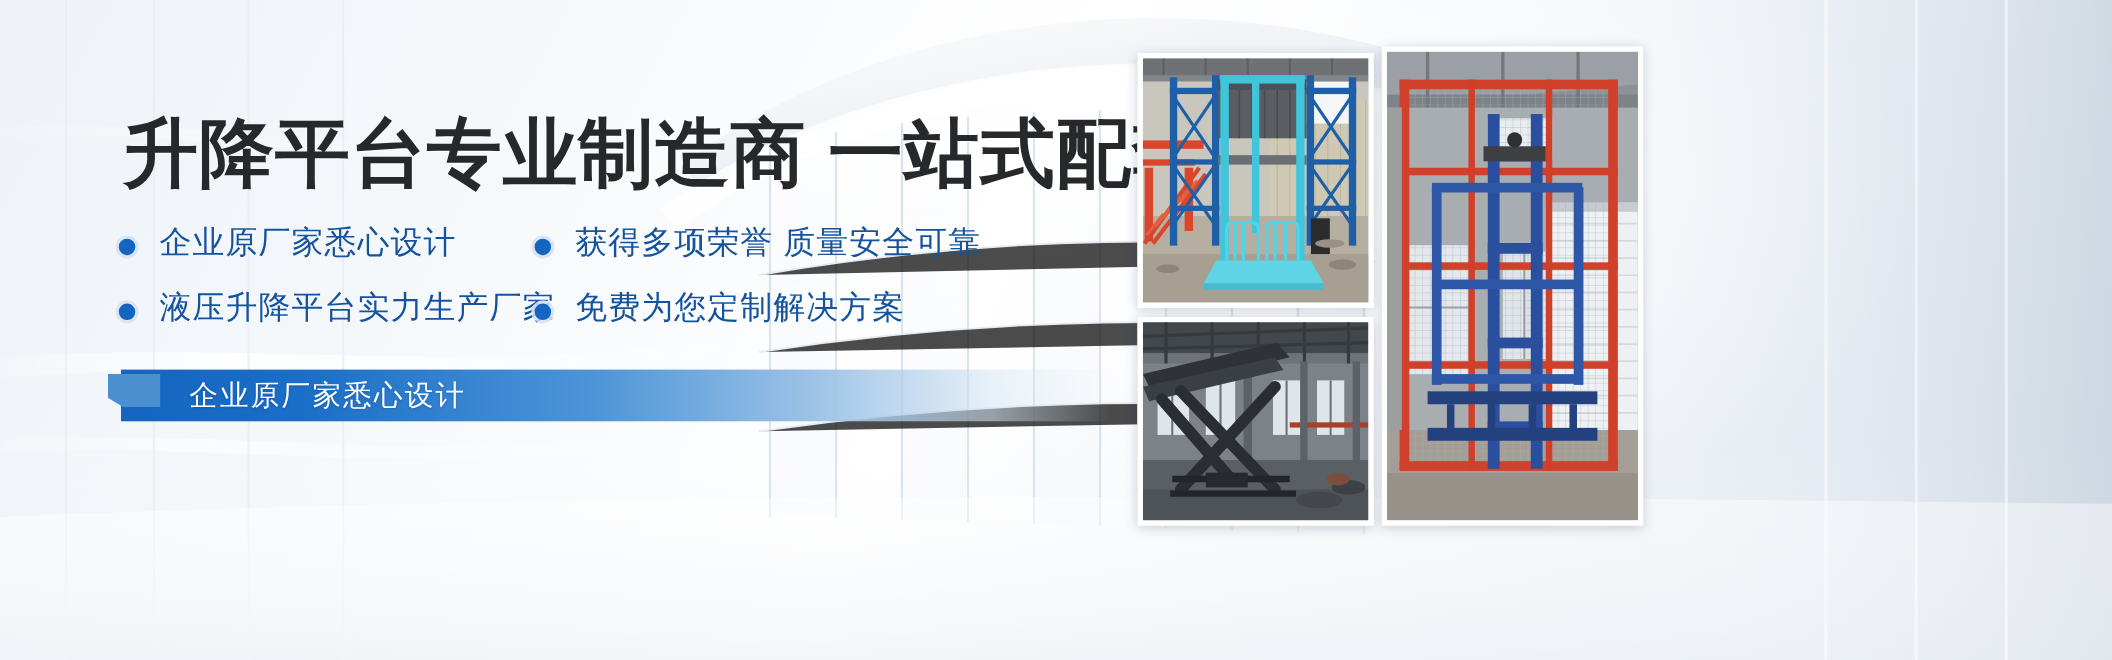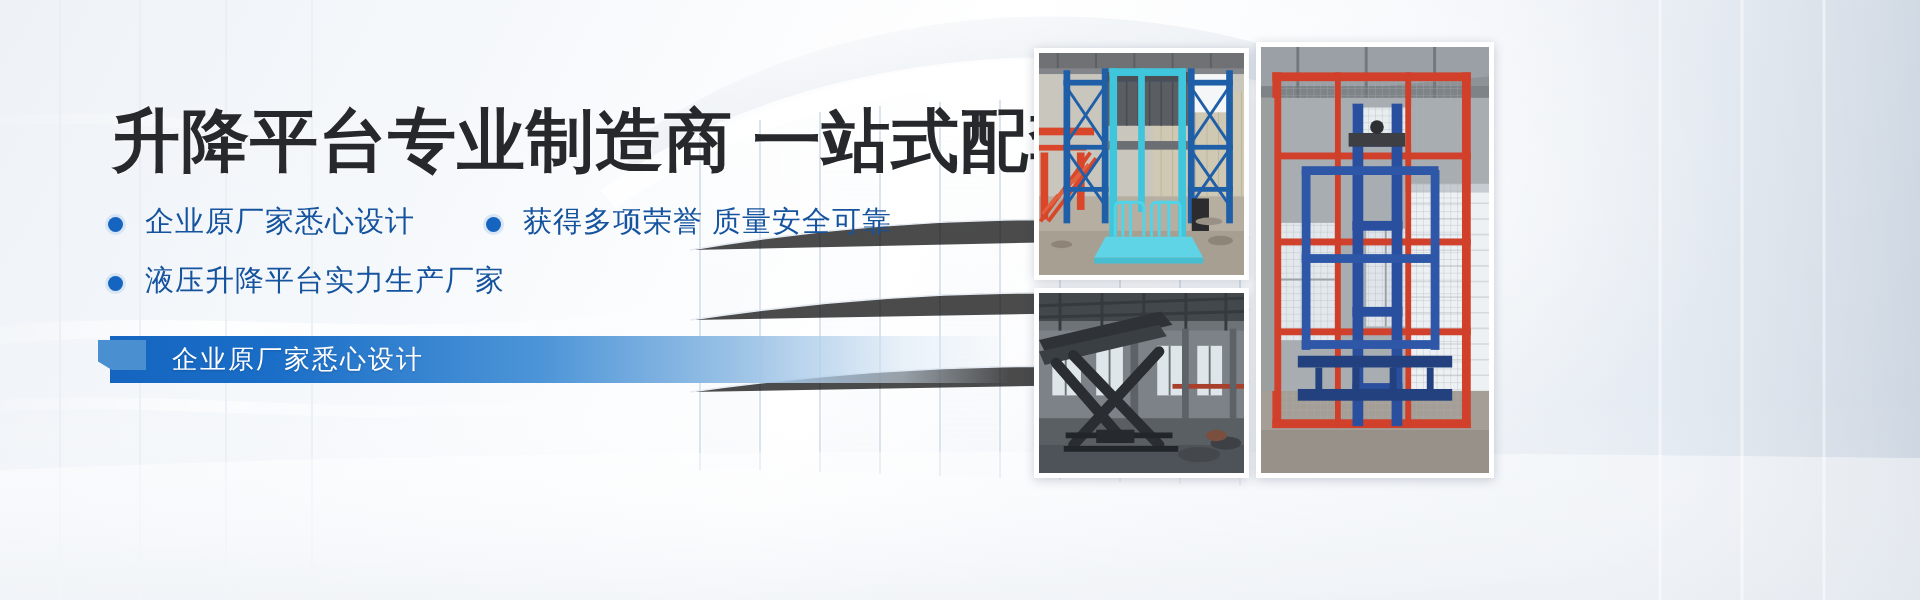--- a/index.html
+++ b/index.html
@@ -174,20 +174,24 @@
         <span class="dot"></span>
         <span class="btext">获得多项荣誉 质量安全可靠</span>
       </div>
     </div>
 
     <div class="brow">
       <div class="bcell col1">
         <span class="dot"></span>
         <span class="btext">液压升降平台实力生产厂家</span>
       </div>
+      <div class="bcell col2">
+        <span class="dot"></span>
+        <span class="btext">免费为您定制解决方案</span>
+      </div>
     </div>
 
   </div>
 
   <div class="ribbon">
     <div class="ribbon-bar"></div>
     <div class="ribbon-flag"></div>
     <div class="ribbon-text">企业原厂家悉心设计</div>
   </div>
 

